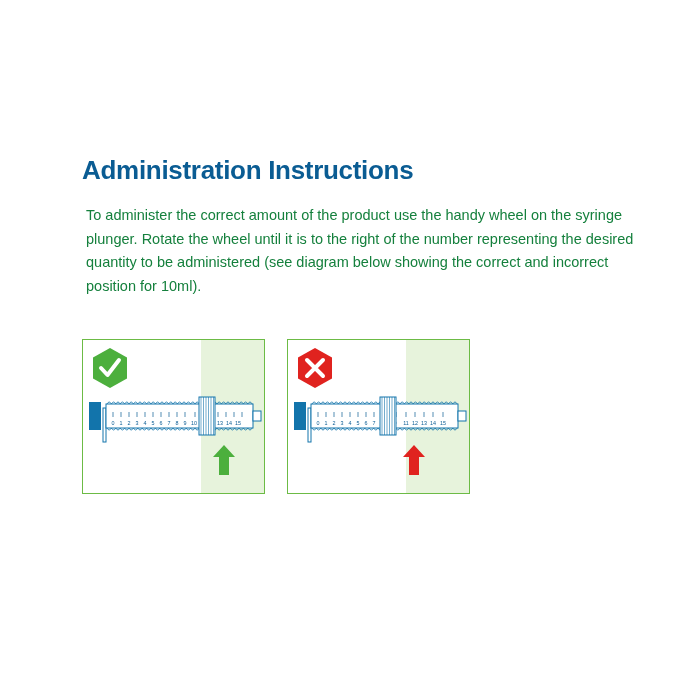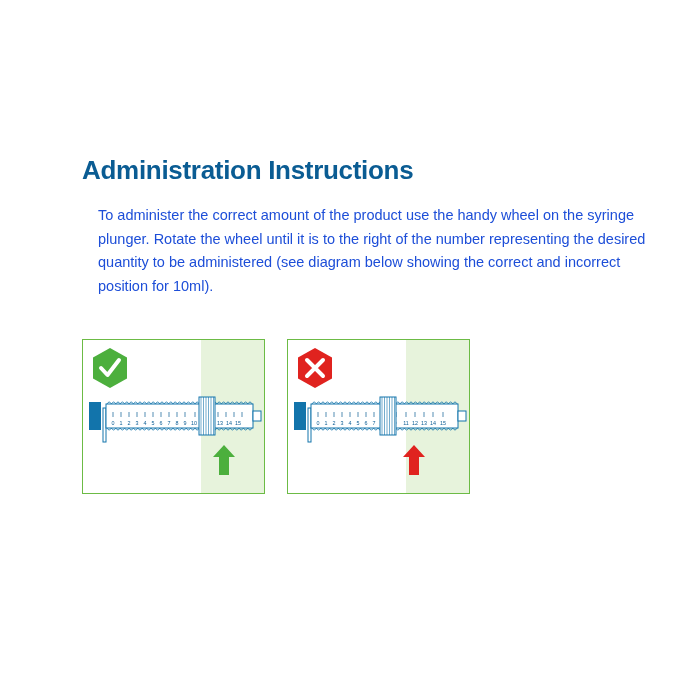--- a/index.html
+++ b/index.html
@@ -32,22 +32,22 @@
     font-size: 26px;
     font-weight: bold;
     letter-spacing: -0.3px;
     color: #0a5c93;
     margin: 0 0 18px 0;
     line-height: 1.2;
   }
   .intro {
     font-size: 14.5px;
     line-height: 1.62;
-    color: #1d4ed8;
-    margin: 16px;
+    color: #15803d;
+    margin: 4px;
     width: 556px;
   }
   .diagram-row {
     position: absolute;
     left: 82px;
     top: 339px;
     display: flex;
     gap: 22px;
   }
   .panel {

